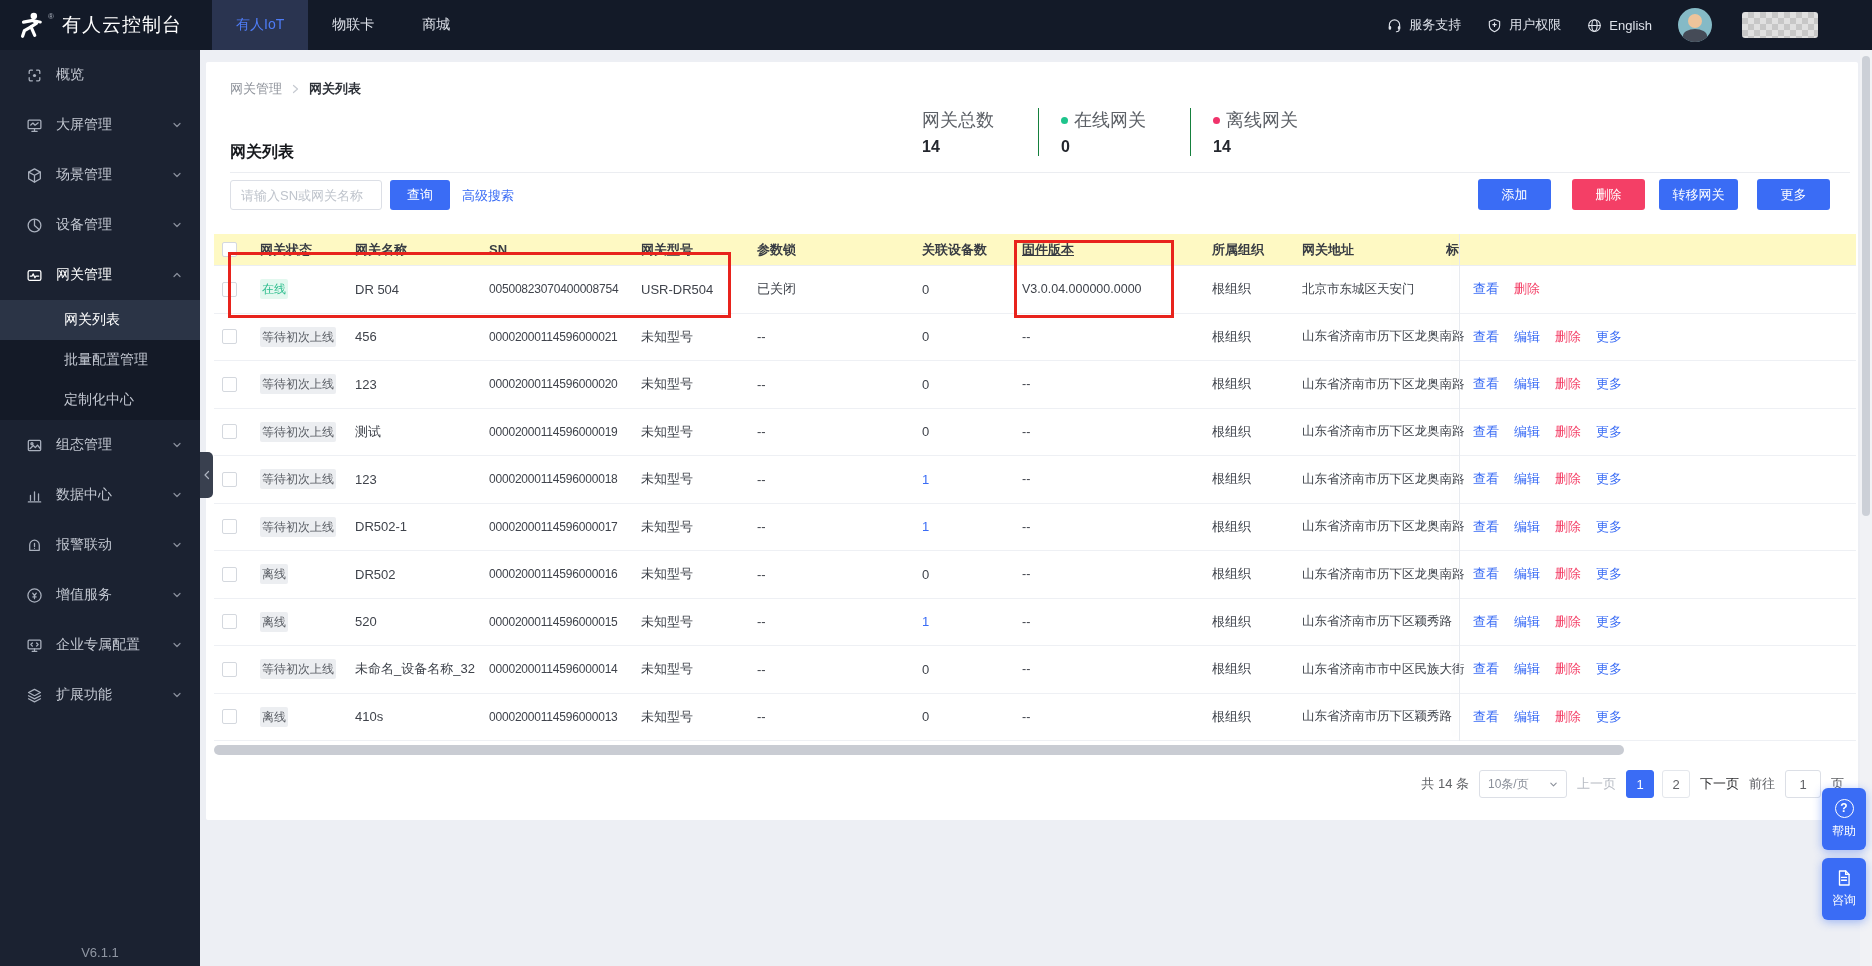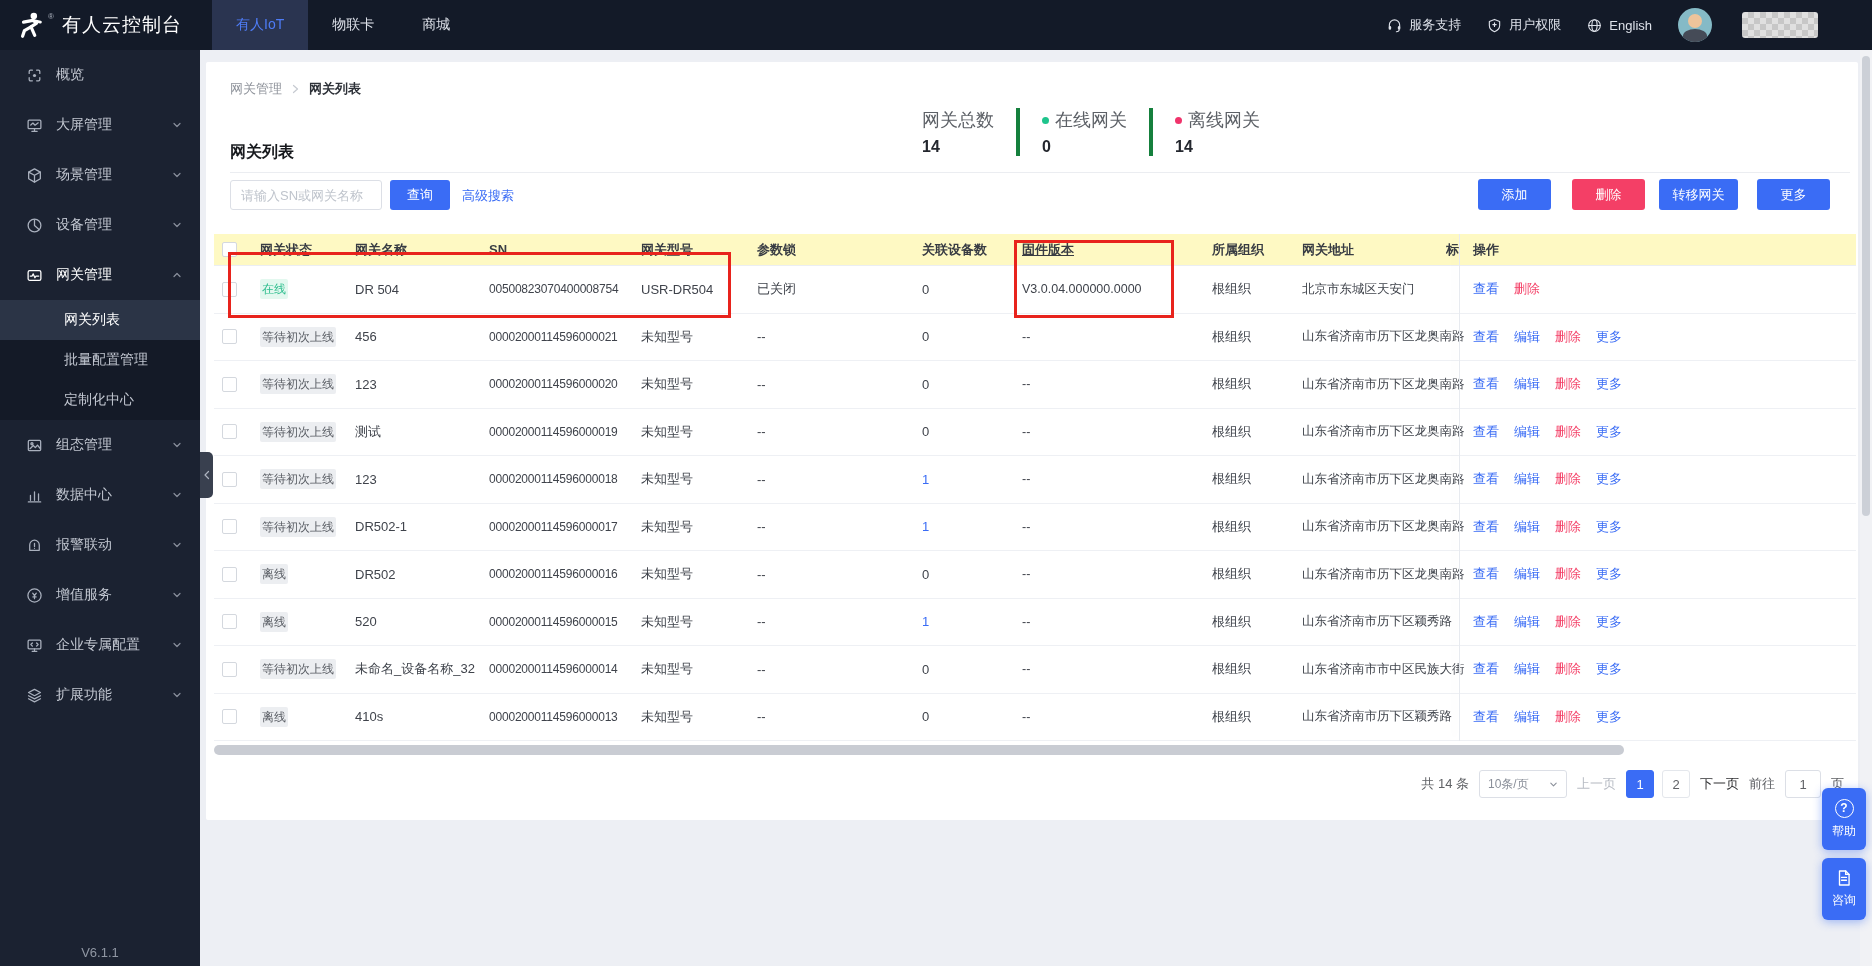--- a/index.html
+++ b/index.html
@@ -44,21 +44,21 @@
 
   
   .card{position:absolute;left:206px;top:62px;width:1652px;height:758px;background:#fff;border-radius:2px;}
   .breadcrumb{position:absolute;left:230px;top:80px;display:flex;align-items:center;gap:9px;font-size:13px;}
   .bc-prev{color:#8f939b;cursor:pointer;}
   .bc-sep{display:inline-flex;color:#c6cad1;}
   .bc-cur{color:#2d3138;font-weight:bold;}
   .page-title{position:absolute;left:230px;top:142px;font-size:16px;font-weight:bold;color:#17191d;}
   .stats{position:absolute;left:900px;top:108px;display:flex;}
   .stat{padding:0 22px;}
-  .stat + .stat{border-left:4px solid #15803d;}
+  .stat + .stat{border-left:1px solid #15803d;margin-left:22px;}
   .stat-label{display:flex;align-items:center;gap:6px;font-size:18px;color:#5c6066;}
   .dot{width:7px;height:7px;border-radius:50%;display:inline-block;}
   .dot.green{background:#1ec48c;}
   .dot.red{background:#f0336b;}
   .stat-value{font-size:16px;font-weight:bold;color:#24272e;margin-top:6px;}
   .title-divider{position:absolute;left:230px;top:172px;width:1620px;height:0;border-top:1px solid #ebedf1;}
 
   .search-input{position:absolute;left:230px;top:180px;width:152px;height:30px;border:1px solid #dcdfe6;border-radius:3px;
       padding:0 10px;font-size:13px;color:#333;outline:none;font-family:inherit;}
   .search-input::placeholder{color:#bfc4cc;}
@@ -396,21 +396,20 @@
       <div class="cell c-status">网关状态</div>
       <div class="cell c-name">网关名称</div>
       <div class="cell c-sn" style="font-size:13px;letter-spacing:0;">SN</div>
       <div class="cell c-model">网关型号</div>
       <div class="cell c-lock">参数锁</div>
       <div class="cell c-count">关联设备数</div>
       <div class="cell c-fw" style="font-size:13px;text-decoration:underline;">固件版本</div>
       <div class="cell c-org">所属组织</div>
       <div class="cell c-addr" style="font-size:13px;">网关地址</div>
       <div class="cell c-tag">标签</div>
-      <div class="cell c-ops">操作</div>
     </div>
     <div id="table-body">
         <div class="t-row">
           <div class="cell c-cb">
             <span class="cb"></span>
           </div>
           <div class="cell c-status">
             <span class="badge online">在线</span>
           </div>
           <div class="cell c-name">DR 504</div>

